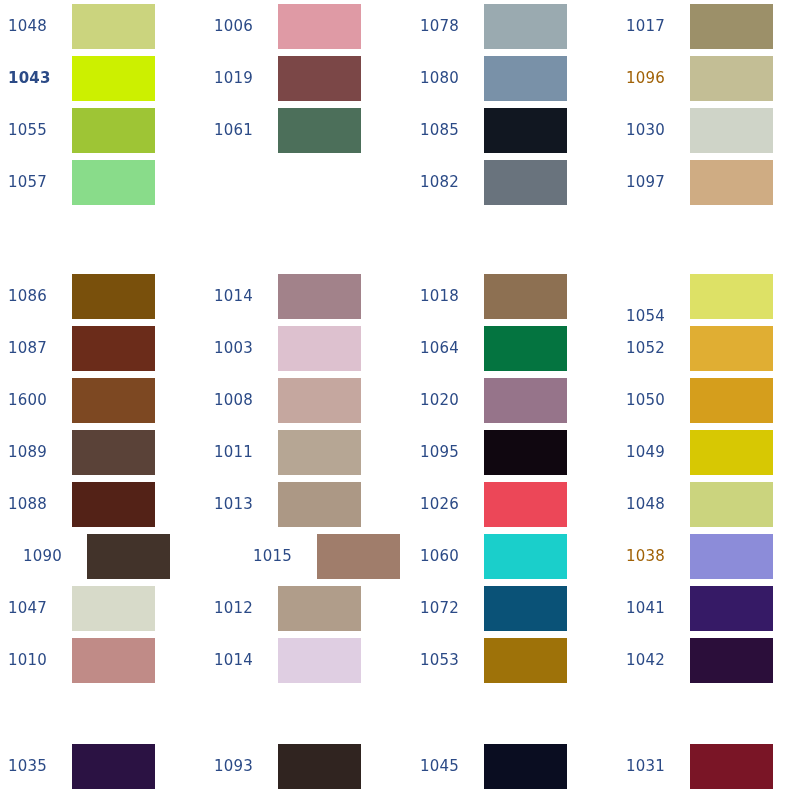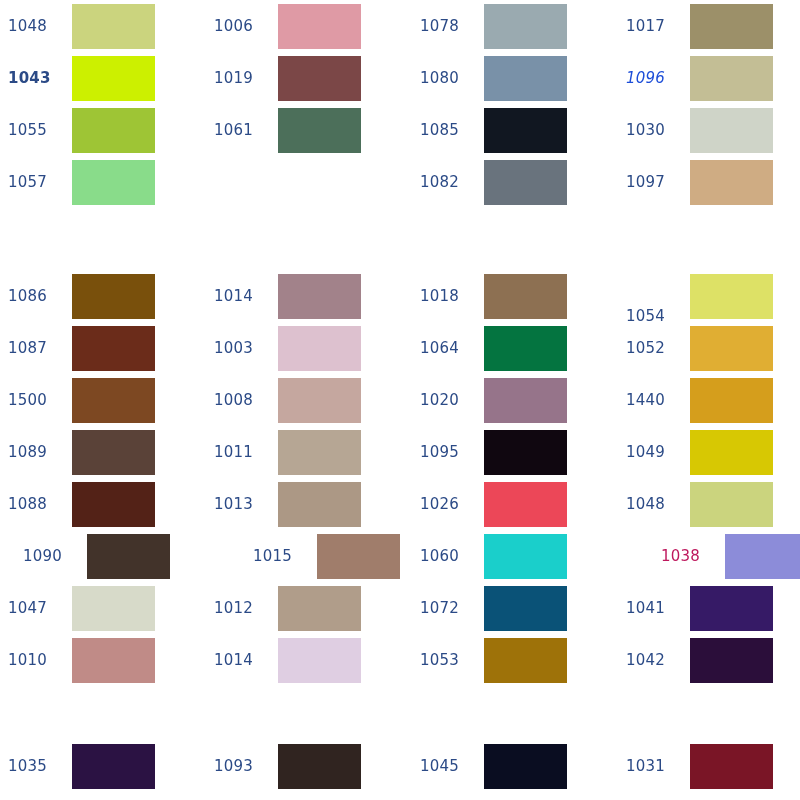--- a/index.html
+++ b/index.html
@@ -115,21 +115,21 @@
           <span class="swatch-label" style="color: rgb(43, 74, 134);">1082</span>
           <span class="swatch-chip" style="background-color: rgb(105, 115, 125); width: 83px; height: 45px;"></span>
         </div>
       </div>
       <div class="swatch-column">
         <div class="swatch-cell">
           <span class="swatch-label" style="color: rgb(43, 74, 134);">1017</span>
           <span class="swatch-chip" style="background-color: rgb(156, 144, 105); width: 83px; height: 45px;"></span>
         </div>
         <div class="swatch-cell">
-          <span class="swatch-label" style="color: #1d4ed8; font-style: italic;">1096</span>
+          <span class="swatch-label" style="color: #a16207;">1096</span>
           <span class="swatch-chip" style="background-color: rgb(195, 190, 149); width: 83px; height: 45px;"></span>
         </div>
         <div class="swatch-cell">
           <span class="swatch-label" style="color: rgb(43, 74, 134);">1030</span>
           <span class="swatch-chip" style="background-color: rgb(207, 212, 200); width: 83px; height: 45px;"></span>
         </div>
         <div class="swatch-cell">
           <span class="swatch-label" style="color: rgb(43, 74, 134);">1097</span>
           <span class="swatch-chip" style="background-color: rgb(207, 172, 131); width: 83px; height: 45px;"></span>
         </div>
@@ -139,21 +139,21 @@
       <div class="swatch-column">
         <div class="swatch-cell">
           <span class="swatch-label" style="color: rgb(43, 74, 134);">1086</span>
           <span class="swatch-chip" style="background-color: rgb(121, 80, 12); width: 83px; height: 45px;"></span>
         </div>
         <div class="swatch-cell">
           <span class="swatch-label" style="color: rgb(43, 74, 134);">1087</span>
           <span class="swatch-chip" style="background-color: rgb(107, 44, 26); width: 83px; height: 45px;"></span>
         </div>
         <div class="swatch-cell">
-          <span class="swatch-label" style="color: rgb(43, 74, 134);">1500</span>
+          <span class="swatch-label" style="color: rgb(43, 74, 134);">1600</span>
           <span class="swatch-chip" style="background-color: rgb(125, 72, 34); width: 83px; height: 45px;"></span>
         </div>
         <div class="swatch-cell">
           <span class="swatch-label" style="color: rgb(43, 74, 134);">1089</span>
           <span class="swatch-chip" style="background-color: rgb(90, 66, 56); width: 83px; height: 45px;"></span>
         </div>
         <div class="swatch-cell">
           <span class="swatch-label" style="color: rgb(43, 74, 134);">1088</span>
           <span class="swatch-chip" style="background-color: rgb(83, 34, 23); width: 83px; height: 45px;"></span>
         </div>
@@ -241,33 +241,33 @@
       <div class="swatch-column">
         <div class="swatch-cell">
           <span class="swatch-label" style="color: rgb(43, 74, 134); margin-top: 40px;">1054</span>
           <span class="swatch-chip" style="background-color: rgb(221, 225, 102); width: 83px; height: 45px;"></span>
         </div>
         <div class="swatch-cell">
           <span class="swatch-label" style="color: rgb(43, 74, 134);">1052</span>
           <span class="swatch-chip" style="background-color: rgb(224, 174, 51); width: 83px; height: 45px;"></span>
         </div>
         <div class="swatch-cell">
-          <span class="swatch-label" style="color: rgb(43, 74, 134);">1440</span>
+          <span class="swatch-label" style="color: rgb(43, 74, 134);">1050</span>
           <span class="swatch-chip" style="background-color: rgb(213, 158, 28); width: 83px; height: 45px;"></span>
         </div>
         <div class="swatch-cell">
           <span class="swatch-label" style="color: rgb(43, 74, 134);">1049</span>
           <span class="swatch-chip" style="background-color: rgb(215, 200, 3); width: 83px; height: 45px;"></span>
         </div>
         <div class="swatch-cell">
           <span class="swatch-label" style="color: rgb(43, 74, 134);">1048</span>
           <span class="swatch-chip" style="background-color: rgb(203, 212, 126); width: 83px; height: 45px;"></span>
         </div>
         <div class="swatch-cell">
-          <span class="swatch-label" style="color: #be185d; margin-left: 35px;">1038</span>
+          <span class="swatch-label" style="color: #a16207;">1038</span>
           <span class="swatch-chip" style="background-color: rgb(140, 140, 217); width: 83px; height: 45px;"></span>
         </div>
         <div class="swatch-cell">
           <span class="swatch-label" style="color: rgb(43, 74, 134);">1041</span>
           <span class="swatch-chip" style="background-color: rgb(54, 26, 102); width: 83px; height: 45px;"></span>
         </div>
         <div class="swatch-cell">
           <span class="swatch-label" style="color: rgb(43, 74, 134);">1042</span>
           <span class="swatch-chip" style="background-color: rgb(43, 14, 58); width: 83px; height: 45px;"></span>
         </div>

